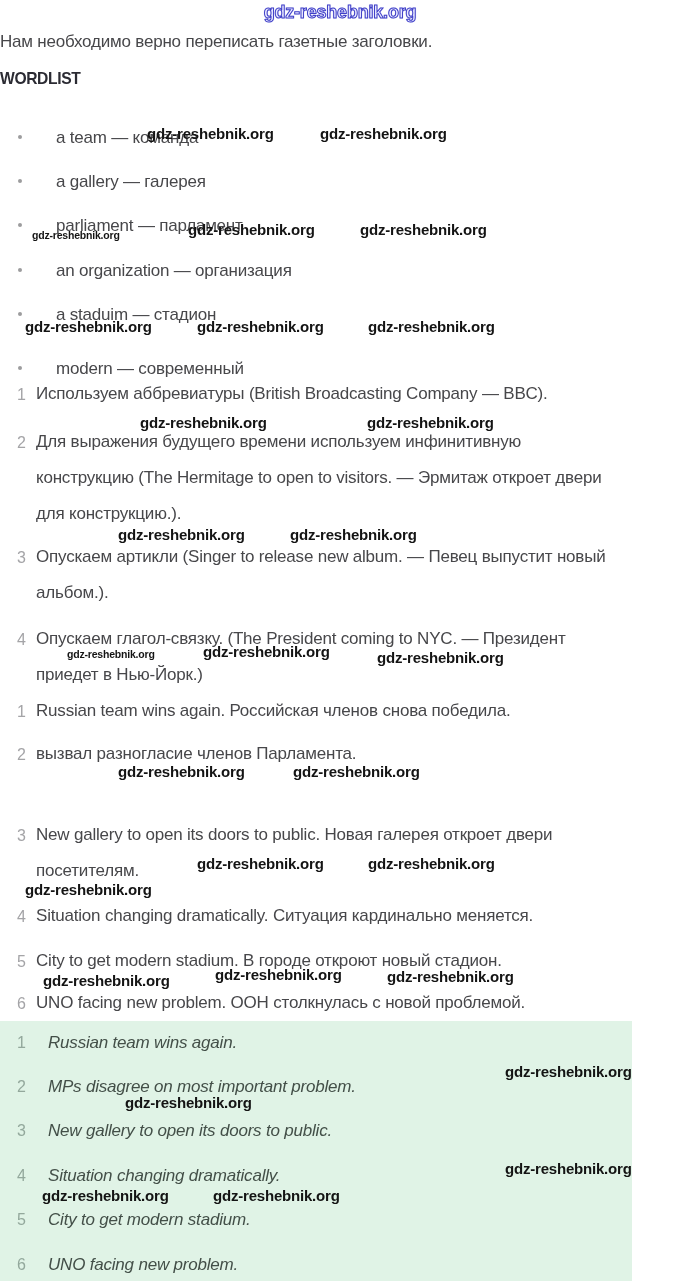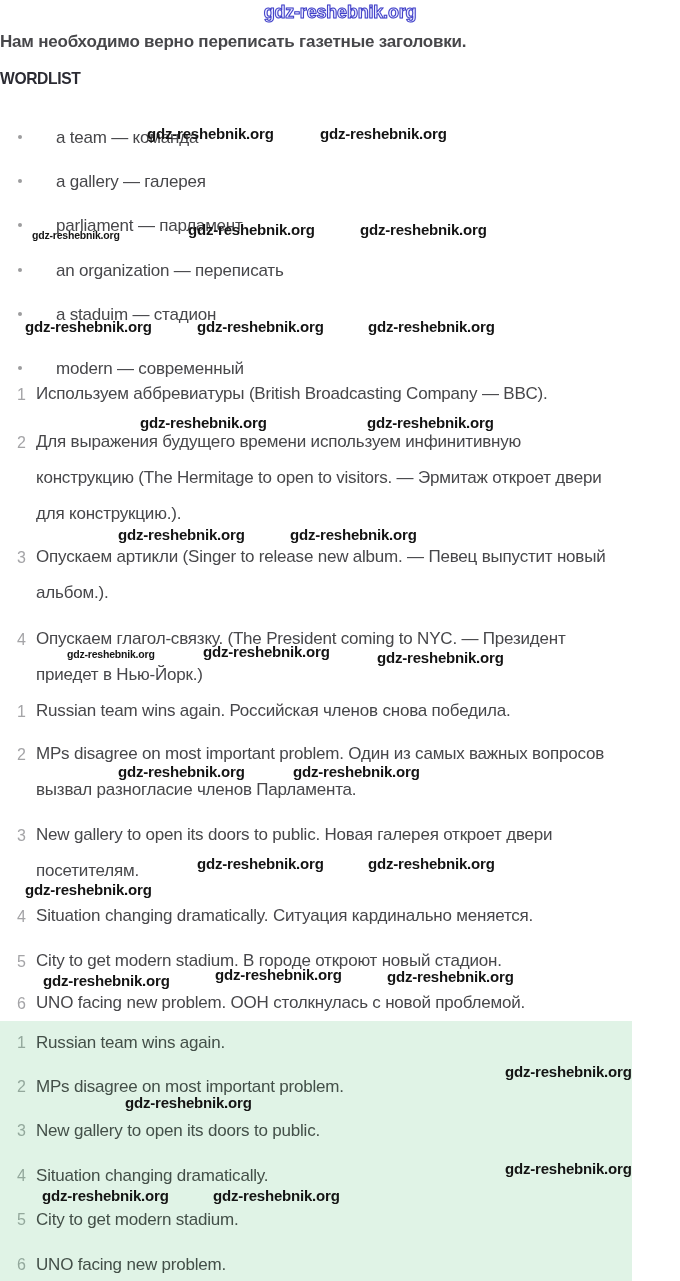--- a/index.html
+++ b/index.html
@@ -6,21 +6,21 @@
   #page{
     position:relative;
     width:680px;height:1281px;
     overflow:hidden;
     background:#ffffff;
     font-family:"Liberation Sans","DejaVu Sans",sans-serif;
     color:#47474a;
     font-size:17px;
     letter-spacing:-0.2px;
   }
-  .abs{position:absolute;white-space:nowrap;font-weight:bold;}
+  .abs{position:absolute;white-space:nowrap;}
   
   .hdr-wm{
     top:2px;left:50%;transform:translateX(-50%);
     font-size:18px;font-weight:700;
     color:#e9e9ff;
     -webkit-text-stroke:1px #4141c8;
     text-shadow:0 0 1px #4141c8;
   }
   .intro{top:32px;left:0;}
   .heading{
@@ -42,21 +42,21 @@
   .num{
     position:absolute;left:17px;top:1px;
     font-size:16px;color:#a4a4a7;
   }
   .lines{margin-left:36px;}
   .line{height:36px;line-height:17px;white-space:nowrap;}
   
   .answers-bg{position:absolute;left:0;top:1021px;width:632px;height:260px;}
   .grow{position:absolute;left:0;width:632px;color:#434f48;}
   .gnum{position:absolute;left:17px;top:1px;font-size:16px;color:#93a89c;}
-  .gtext{margin-left:36px;white-space:nowrap;display:block;}
+  .gtext{margin-left:48px;white-space:nowrap;display:block;font-style:italic;}
   
   .wm{
     position:absolute;white-space:nowrap;
     font-size:15px;font-weight:600;
     letter-spacing:-0.2px;line-height:17px;
   }
   .wm-small{font-size:10.5px;line-height:12px;}
 </style>
 </head>
 <body>
@@ -76,21 +76,21 @@
   <div class="brow" style="top:172px">
     <span class="bullet"></span>
     <span class="btext">a gallery — галерея</span>
   </div>
   <div class="brow" style="top:216px">
     <span class="bullet"></span>
     <span class="btext">parliament — парламент</span>
   </div>
   <div class="brow" style="top:261px">
     <span class="bullet"></span>
-    <span class="btext">an organization — переписать</span>
+    <span class="btext">an organization — организация</span>
   </div>
   <div class="brow" style="top:305px">
     <span class="bullet"></span>
     <span class="btext">a staduim — стадион</span>
   </div>
   <div class="brow" style="top:359px">
     <span class="bullet"></span>
     <span class="btext">modern — современный</span>
   </div>
 
@@ -125,21 +125,20 @@
 
   <div class="nrow" style="top:702px">
     <span class="num">1</span>
     <div class="lines">
       <div class="line">Russian team wins again. Российская членов снова победила.</div>
     </div>
   </div>
   <div class="nrow" style="top:745px">
     <span class="num">2</span>
     <div class="lines">
-      <div class="line">MPs disagree on most important problem. Один из самых важных вопросов</div>
       <div class="line">вызвал разногласие членов Парламента.</div>
     </div>
   </div>
   <div class="nrow" style="top:826px">
     <span class="num">3</span>
     <div class="lines">
       <div class="line">New gallery to open its doors to public. Новая галерея откроет двери</div>
       <div class="line">посетителям.</div>
     </div>
   </div>

